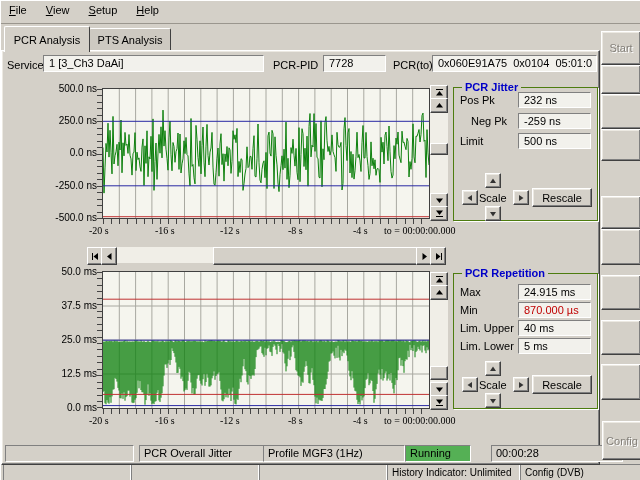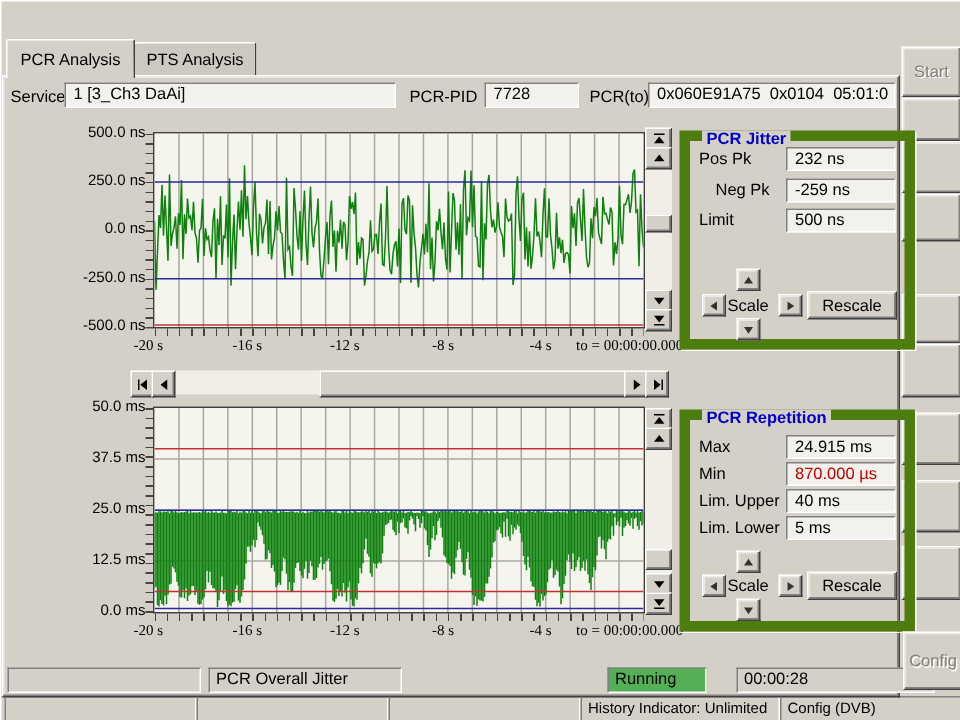--- a/index.html
+++ b/index.html
@@ -7,21 +7,21 @@
     font-family:"Liberation Sans",sans-serif;font-size:11px;color:#000;
     overflow:hidden;border-top:1px solid #fff;border-left:1px solid #fff;box-sizing:border-box;}
   .abs{position:absolute;}
   .raised{background:#d4d0c8;border:1px solid;border-color:#fff #404040 #404040 #fff;
     box-shadow:inset -1px -1px 0 #808080, inset 1px 1px 0 #ece9e2;}
   .btn{background:#d4d0c8;border:1px solid;border-color:#fff #404040 #404040 #fff;
     box-shadow:inset -1px -1px 0 #808080, inset 1px 1px 0 #ece9e2;
     display:flex;align-items:center;justify-content:center;cursor:default;}
   .field{border:1px solid;border-color:#808080 #fff #fff #808080;background:#f2f1ec;
     padding-left:5px;overflow:hidden;white-space:nowrap;display:block;}
-  .grp{border:7px solid #4d7c0f;box-shadow:1px 1px 0 #fff;}
+  .grp{border:1px solid #4d7c0f;box-shadow:1px 1px 0 #fff;}
   .grp-title{position:absolute;top:-7px;left:8px;background:#d4d0c8;padding:0 3px;
     font-weight:bold;color:#0000c8;line-height:12px;}
   .menu-item{display:inline-block;padding:3px 8px;cursor:default;}
   .tab{position:absolute;background:#d4d0c8;border:1px solid;border-color:#fff #404040 #fff #fff;
     border-bottom:none;display:flex;align-items:center;justify-content:center;
     border-radius:2px 2px 0 0;}
   .cell{position:absolute;height:15px;line-height:15px;padding-left:4px;overflow:hidden;
     white-space:nowrap;border:1px solid;border-color:#808080 #fff #fff #808080;background:#d4d0c8;}
   .plot{position:absolute;border:1px solid #404040;background:#f5f5ee;}
   .ylab{position:absolute;width:58px;text-align:right;font-size:10px;line-height:11px;}
@@ -37,20 +37,26 @@
   .disabled{color:#84807a;text-shadow:1px 1px 0 #fff;}
   .lbl{position:absolute;white-space:nowrap;}
   .scale-btn{position:absolute;width:14px;height:13px;}
   svg{display:block;}
 </style>
 </head>
 <body>
 
 <div id="screen">
 
+  <div class="abs" style="left:0;top:0;width:640px;height:22px;border-bottom:1px solid #9a968e;">
+    <span class="menu-item"><u>F</u>ile</span>
+    <span class="menu-item"><u>V</u>iew</span>
+    <span class="menu-item"><u>S</u>etup</span>
+    <span class="menu-item"><u>H</u>elp</span>
+  </div>
 
   <div class="tab" style="left:88px;top:27px;width:80px;height:22px;background:#cdc9c1;">
     <span>PTS Analysis</span>
   </div>
   <div class="tab" style="left:3px;top:25px;width:84px;height:25px;z-index:3;">
     <span>PCR Analysis</span>
   </div>
 
   <div class="abs raised" style="left:0;top:49px;width:597px;height:413px;z-index:2;"></div>
 
@@ -641,20 +647,21 @@
   <div class="btn side-btn" style="top:228px;height:34px;"></div>
   <div class="btn side-btn" style="top:274px;height:33px;"></div>
   <div class="btn side-btn" style="top:319px;height:33px;"></div>
   <div class="btn side-btn" style="top:363px;height:34px;"></div>
   <div class="btn side-btn disabled" style="left:601px;top:420px;height:37px;z-index:6;">
     <span>Config</span>
   </div>
 
   <div class="cell" style="left:4px;top:444px;width:123px;z-index:4;"></div>
   <div class="cell" style="left:138px;top:444px;width:123px;z-index:4;">PCR Overall Jitter</div>
+  <div class="cell" style="left:262px;top:444px;width:136px;z-index:4;">Profile MGF3 (1Hz)</div>
   <div class="cell" style="left: 404px; top: 444px; width: 60px; z-index: 4; background: rgb(85, 176, 85);">Running</div>
   <div class="cell" style="left:490px;top:444px;width:126px;z-index:4;">00:00:28</div>
 
   <div class="cell" style="left:2px;top:463px;width:122px;"></div>
   <div class="cell" style="left:130px;top:463px;width:122px;"></div>
   <div class="cell" style="left:258px;top:463px;width:122px;"></div>
   <div class="cell" style="left:386px;top:463px;width:127px;font-size:10px;">History Indicator: Unlimited</div>
   <div class="cell" style="left:519px;top:463px;width:117px;font-size:10px;">Config (DVB)</div>
 
 </div>

